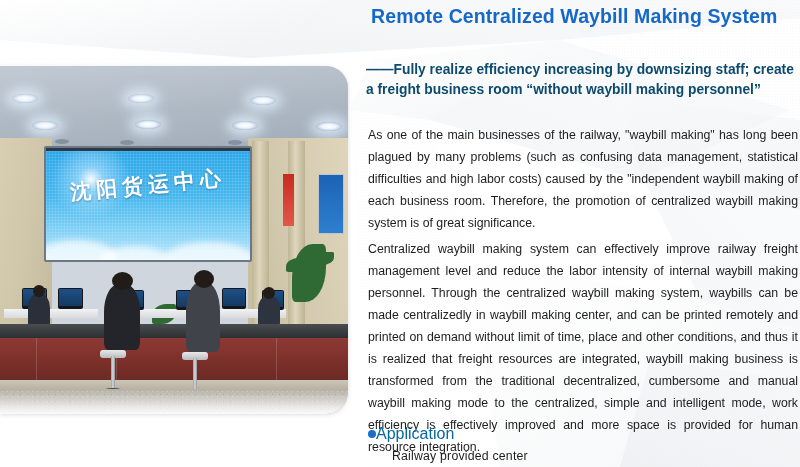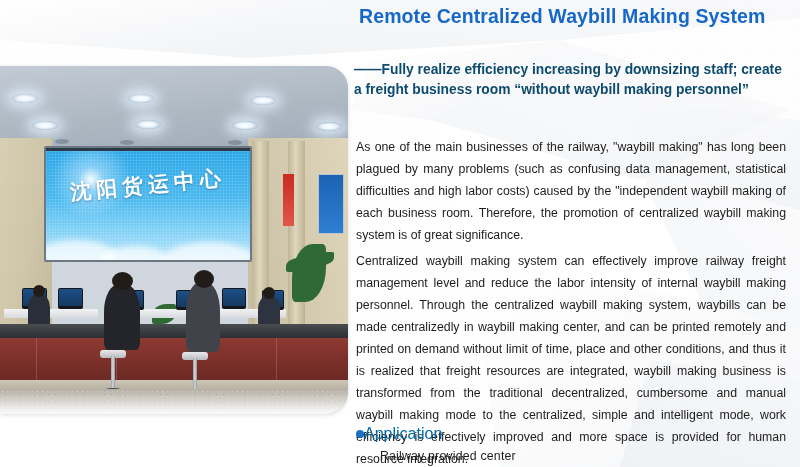--- a/index.html
+++ b/index.html
@@ -229,21 +229,21 @@
     background-position: 0 0, 3px 2px;
   }
   .photo-sheen {
     position: absolute; left: 0; bottom: 0; width: 100%; height: 26px;
     background: linear-gradient(rgba(255,255,255,0) 0%, rgba(255,255,255,0.80) 78%, rgba(255,255,255,0.95) 100%);
   }
 
   
   #content {
     position: absolute;
-    left: 354px; top: 0;
+    left: 366px; top: 0;
     width: 434px; height: 436px;
   }
   #title {
     position: absolute;
     left: 5px; top: 5px;
     width: 428px;
     color: #1668c8;
     font-size: 19.5px;
     font-weight: bold;
     letter-spacing: 0.1px;
@@ -258,21 +258,20 @@
     font-weight: bold;
     line-height: 19.5px;
   }
   .para {
     position: absolute;
     width: 430px;
     color: #1d1d1d;
     font-size: 12.3px;
     line-height: 22px;
     text-align: justify;
-    margin-top: 12px;
   }
   #para1 { left: 2px; top: 124px; }
   #para2 { left: 2px; top: 238px; }
 
   #app-heading {
     position: absolute;
     left: 2px; top: 425px;
     color: #0369a1;
     font-size: 16px;
     display: flex;

